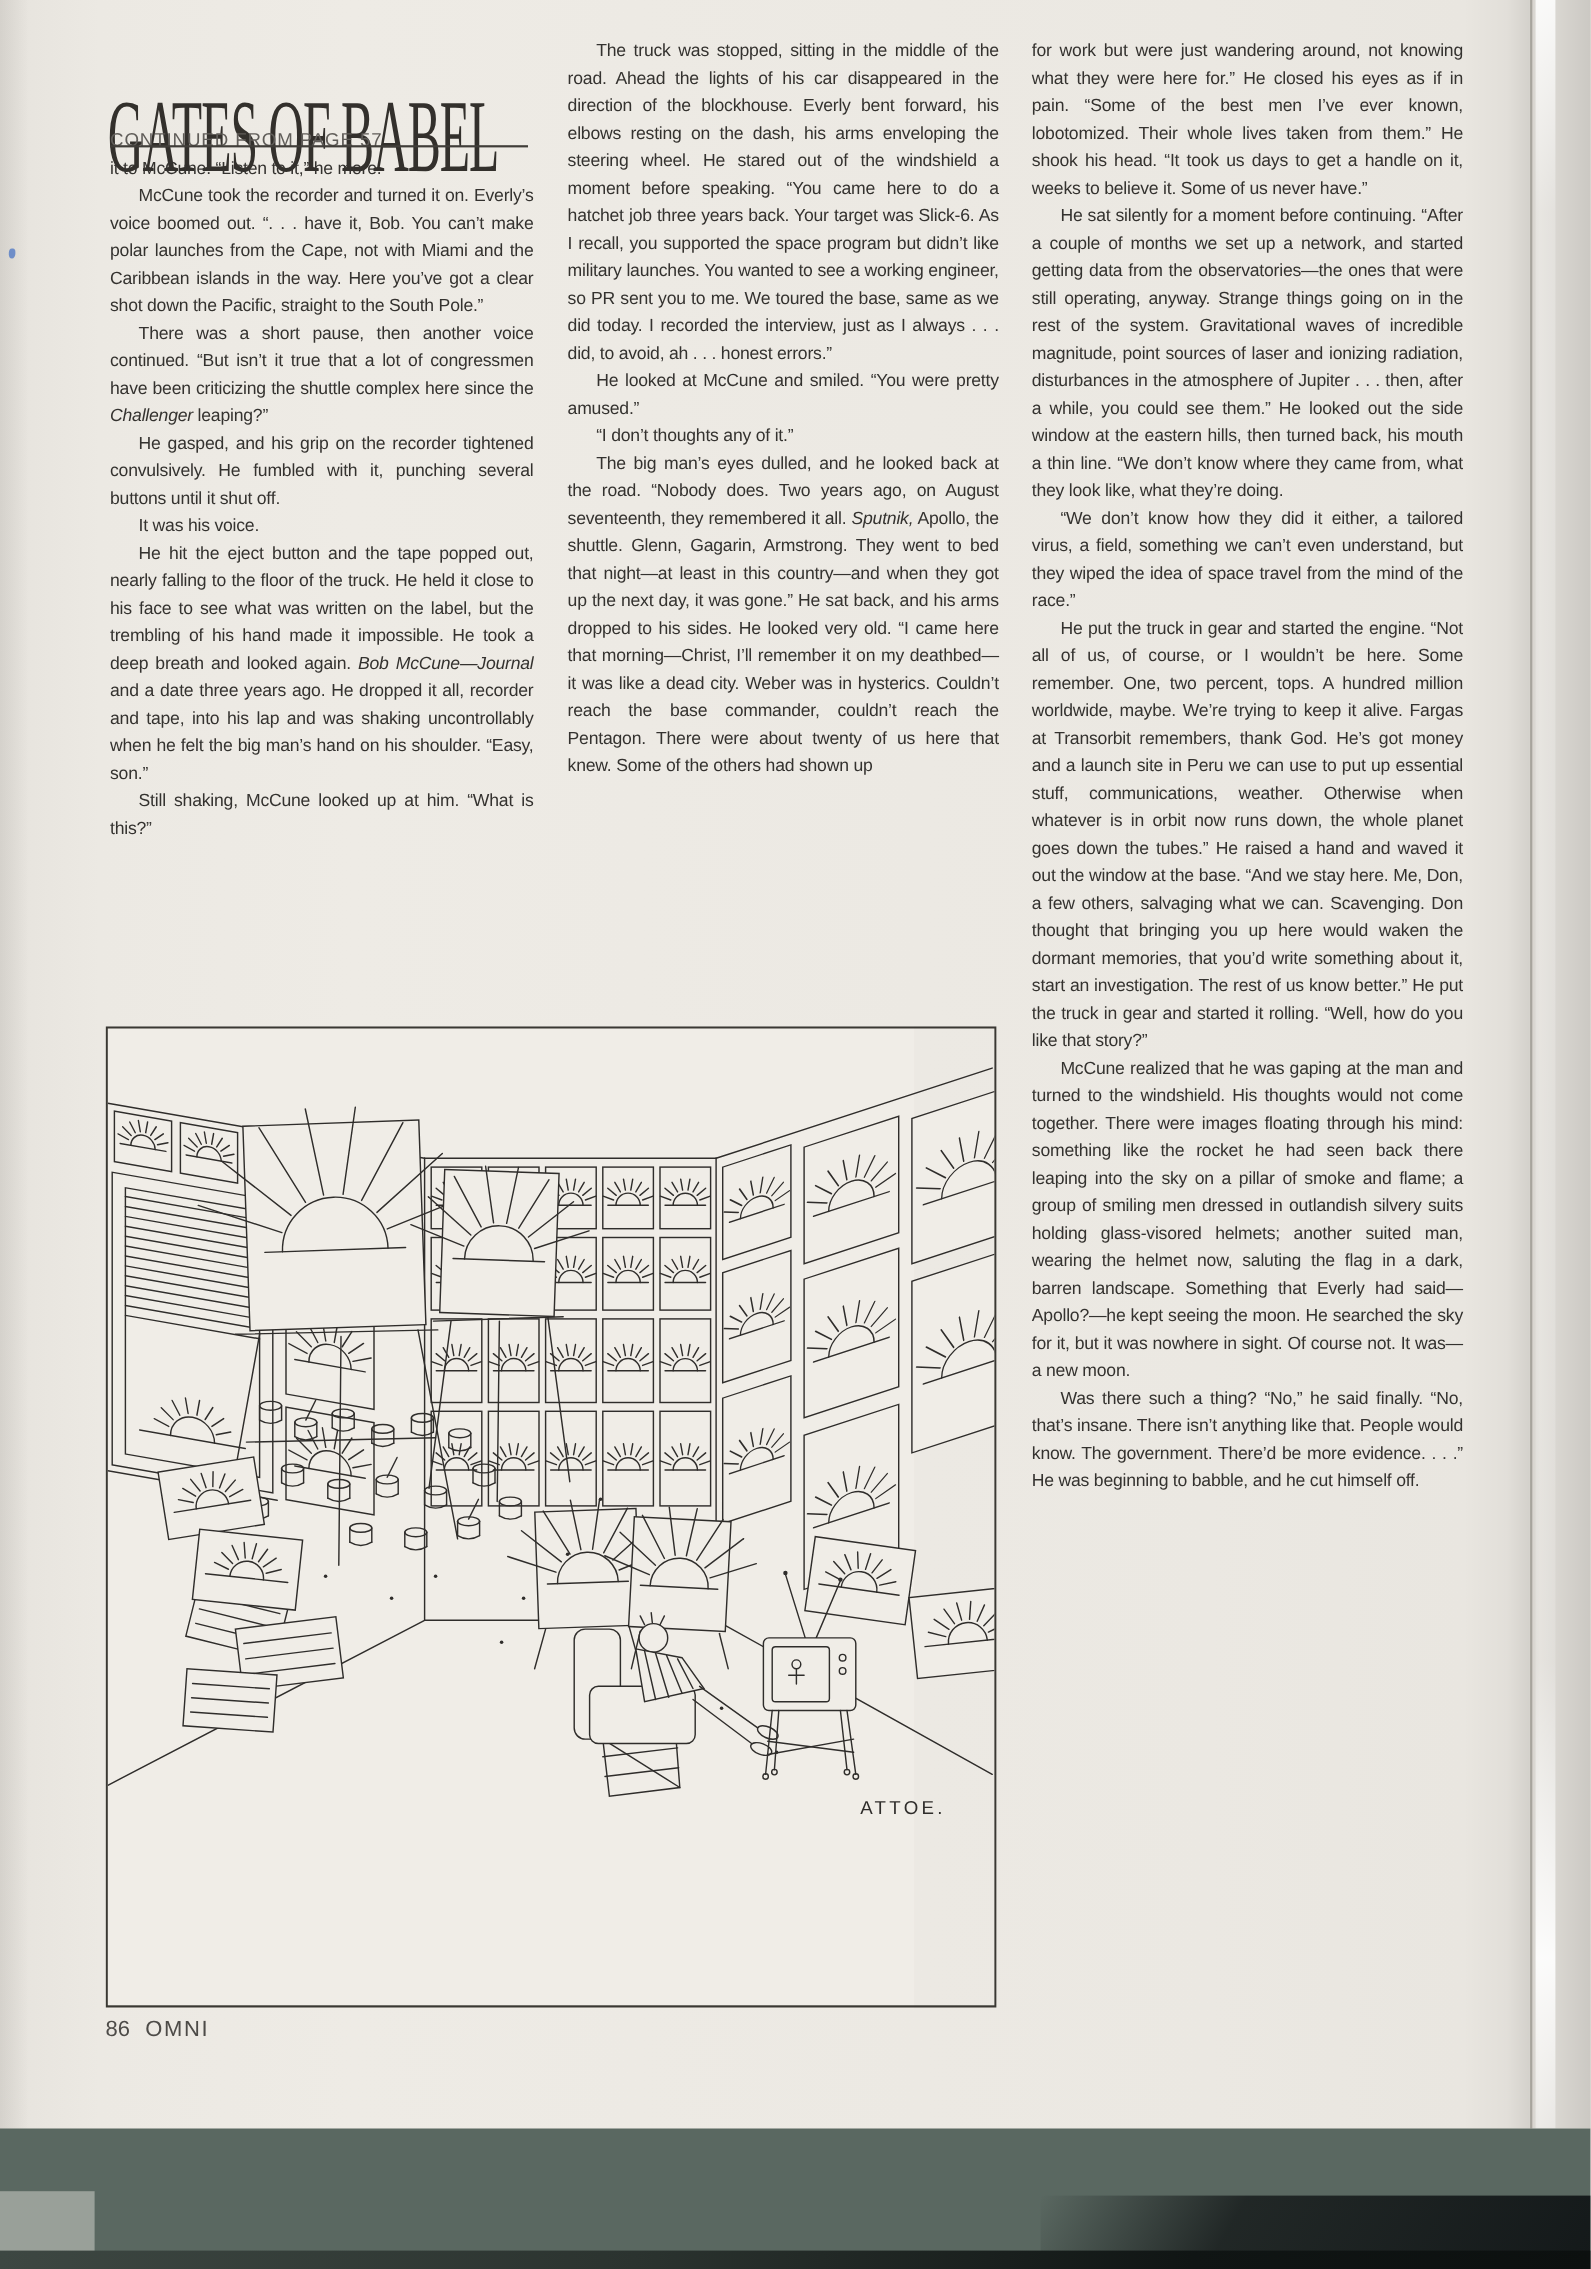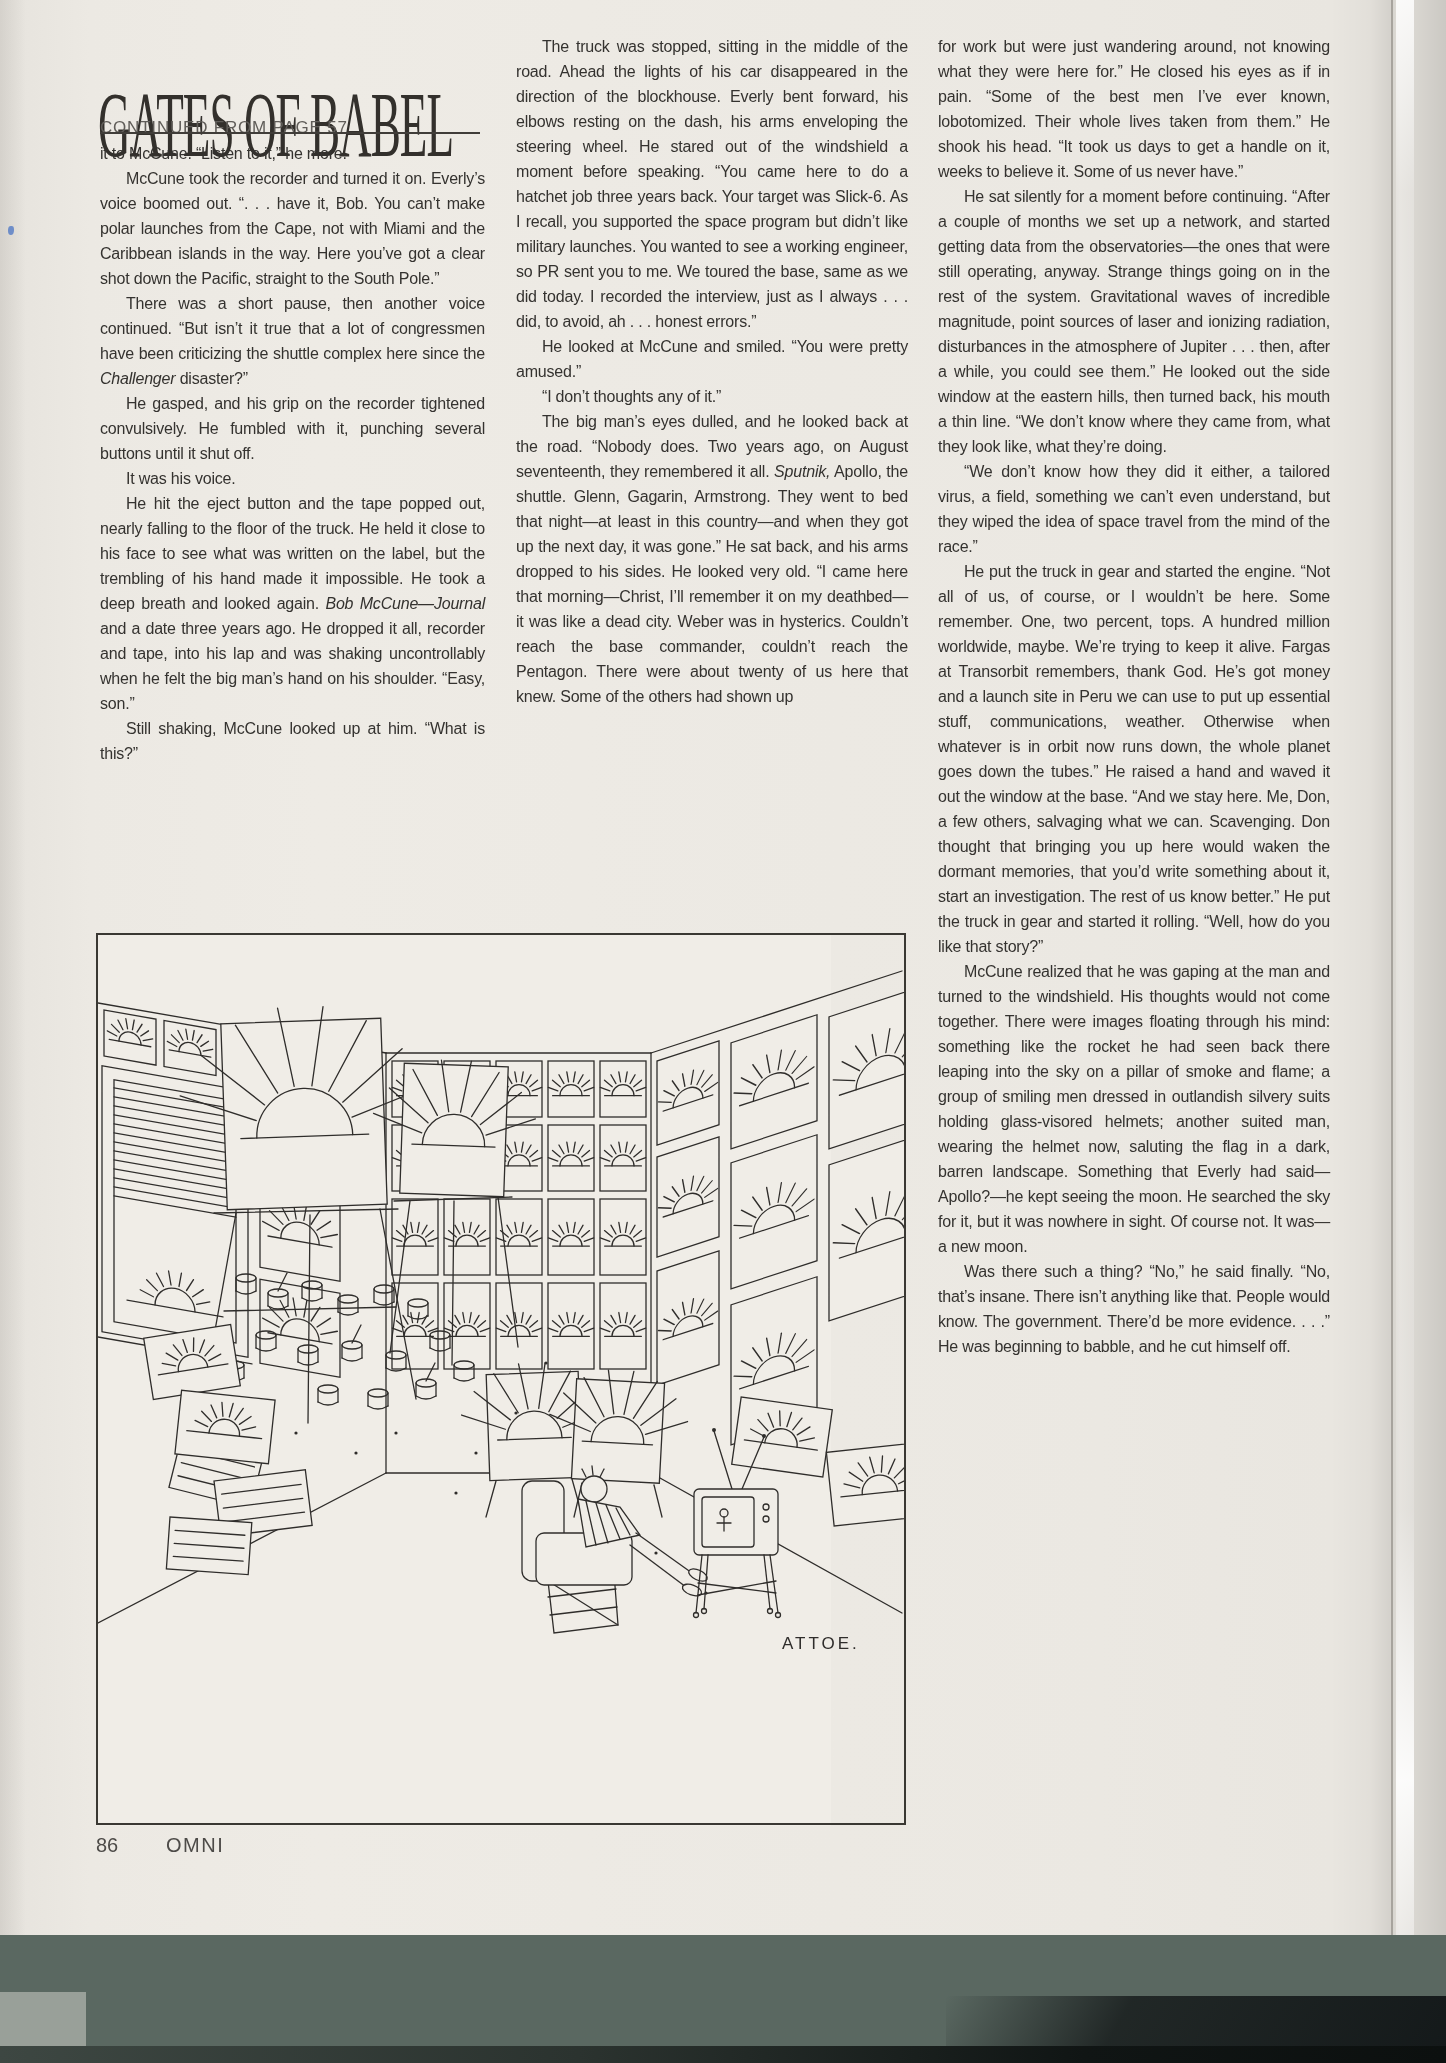--- a/index.html
+++ b/index.html
@@ -29,21 +29,21 @@
   .illustration{position:absolute;left:96px;top:933px;width:735px;height:893px;background:#f0ede7;}
   .ln{fill:none;stroke:#2f2d2b;stroke-width:1.3;stroke-linecap:round;}
   .fr{fill:#f0ede7;stroke:#2f2d2b;stroke-width:1.3;}
   .dot{fill:#2f2d2b;stroke:none;}
   .ill-border{fill:none;stroke:#3a3833;stroke-width:2;}
   #sig{font-family:"Liberation Sans",sans-serif;font-size:17px;letter-spacing:3px;fill:#2f2d2b;}
 
   
   .footer{position:absolute;top:1834px;font-size:20px;color:#4d4b48;}
   .page-num{left:96px;}
-  .mag-name{left:166px;letter-spacing:1.5px;text-align:right;}
+  .mag-name{left:132px;letter-spacing:1.5px;text-align:right;}
 
   
   .left-shade{left:0;top:0;width:26px;height:2063px;background:linear-gradient(90deg,rgba(60,55,50,0.10),rgba(60,55,50,0));}
   .blue-speck{left:8px;top:226px;width:6px;height:9px;background:#4a74c4;border-radius:50% 40% 55% 50%;opacity:.75;}
   .right-margin-shade{left:1330px;top:0;width:116px;height:1935px;
       background:linear-gradient(90deg,rgba(0,0,0,0) 0,rgba(0,0,0,0.03) 40px,rgba(0,0,0,0.09) 60px,rgba(0,0,0,0.04) 70px,rgba(0,0,0,0.13) 116px);}
   .crease-line{left:1391px;top:0;width:2px;height:1935px;background:rgba(120,115,108,0.5);}
   .crease-highlight{left:1396px;top:0;width:18px;height:1935px;
       background:linear-gradient(180deg,rgba(255,255,255,0.85),rgba(255,255,255,0.25) 10%,rgba(255,255,255,0.18) 78%,rgba(255,255,255,0.9) 92%,rgba(255,255,255,0.4));}
   .bottom-band{left:0;top:1935px;width:1446px;height:128px;background:#5a6861;}
@@ -61,21 +61,21 @@
   <div class="left-shade abs"></div>
   <div class="blue-speck abs"></div>
 
   <h1 class="title">GATES OF BABEL</h1>
   <div class="continued">CONTINUED FROM PAGE 57</div>
   <div class="rule"></div>
 
   <div class="col col1">
       <p class="para noindent"><span>it to McCune. “Listen to it,” he more.</span></p>
       <p class="para"><span>McCune took the recorder and turned it on. Everly’s voice boomed out. “.&nbsp;.&nbsp;. have it, Bob. You can’t make polar launches from the Cape, not with Miami and the Caribbean islands in the way. Here you’ve got a clear shot down the Pacific, straight to the South Pole.”</span></p>
-      <p class="para"><span>There was a short pause, then another voice continued. “But isn’t it true that a lot of congressmen have been criticizing the shuttle complex here since the </span><span class="ital">Challenger</span><span> disaster?”</span></p>
+      <p class="para"><span>There was a short pause, then another voice continued. “But isn’t it true that a lot of congressmen have been criticizing the shuttle complex here since the </span><span class="ital">Challenger</span><span> leaping?”</span></p>
       <p class="para"><span>He gasped, and his grip on the recorder tightened convulsively. He fumbled with it, punching several buttons until it shut off.</span></p>
       <p class="para"><span>It was his voice.</span></p>
       <p class="para"><span>He hit the eject button and the tape popped out, nearly falling to the floor of the truck. He held it close to his face to see what was written on the label, but the trembling of his hand made it impossible. He took a deep breath and looked again. </span><span class="ital">Bob McCune—Journal</span><span> and a date three years ago. He dropped it all, recorder and tape, into his lap and was shaking uncontrollably when he felt the big man’s hand on his shoulder. “Easy, son.”</span></p>
       <p class="para"><span>Still shaking, McCune looked up at him. “What is this?”</span></p>
     </div>
   <div class="col col2">
       <p class="para"><span>The truck was stopped, sitting in the middle of the road. Ahead the lights of his car disappeared in the direction of the blockhouse. Everly bent forward, his elbows resting on the dash, his arms enveloping the steering wheel. He stared out of the windshield a moment before speaking. “You came here to do a hatchet job three years back. Your target was Slick-6. As I recall, you supported the space program but didn’t like military launches. You wanted to see a working engineer, so PR sent you to me. We toured the base, same as we did today. I recorded the interview, just as I always .&nbsp;.&nbsp;. did, to avoid, ah .&nbsp;.&nbsp;. honest errors.”</span></p>
       <p class="para"><span>He looked at McCune and smiled. “You were pretty amused.”</span></p>
       <p class="para"><span>“I don’t thoughts any of it.”</span></p>
       <p class="para"><span>The big man’s eyes dulled, and he looked back at the road. “Nobody does. Two years ago, on August seventeenth, they remembered it all. </span><span class="ital">Sputnik,</span><span> Apollo, the shuttle. Glenn, Gagarin, Armstrong. They went to bed that night—at least in this country—and when they got up the next day, it was gone.” He sat back, and his arms dropped to his sides. He looked very old. “I came here that morning—Christ, I’ll remember it on my deathbed—it was like a dead city. Weber was in hysterics. Couldn’t reach the base commander, couldn’t reach the Pentagon. There were about twenty of us here that knew. Some of the others had shown up</span></p>

